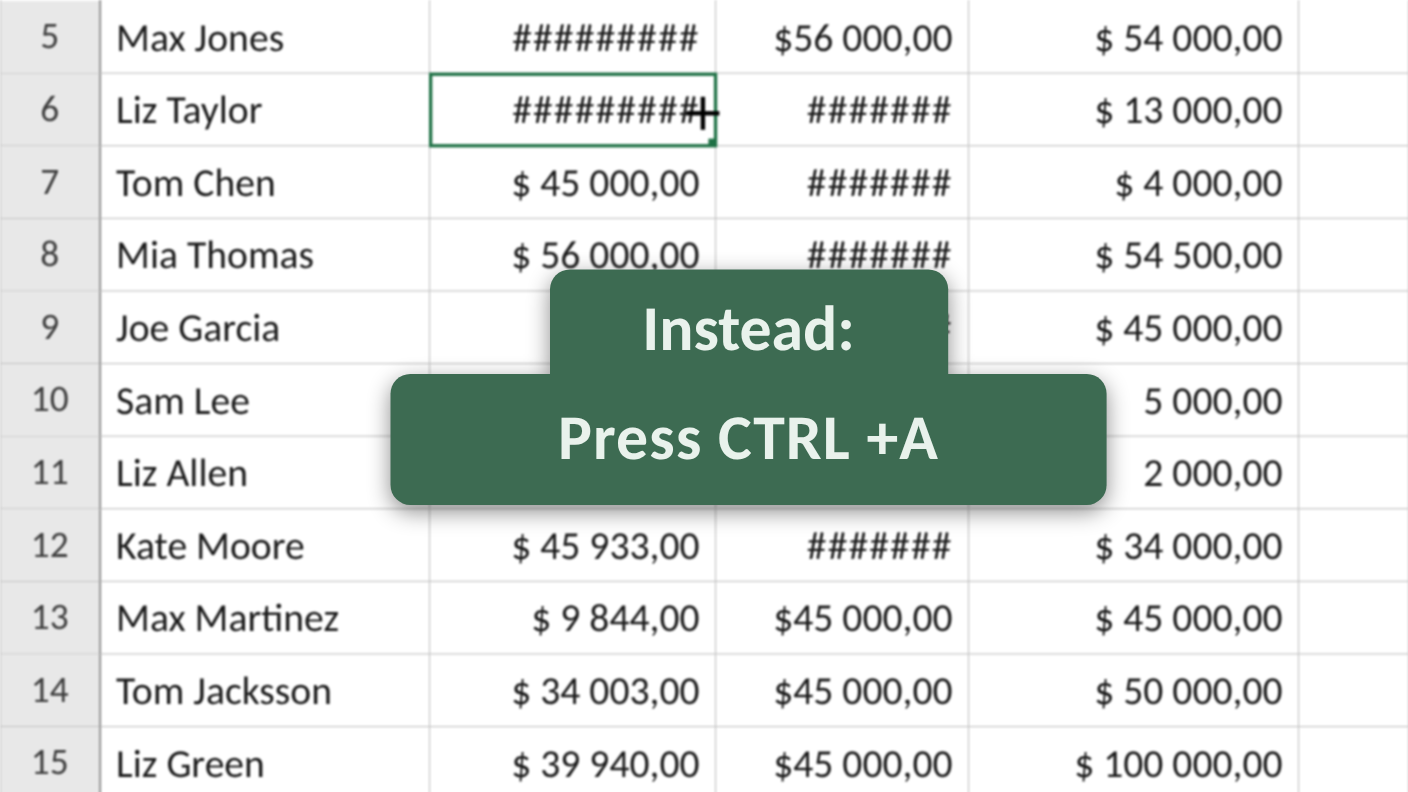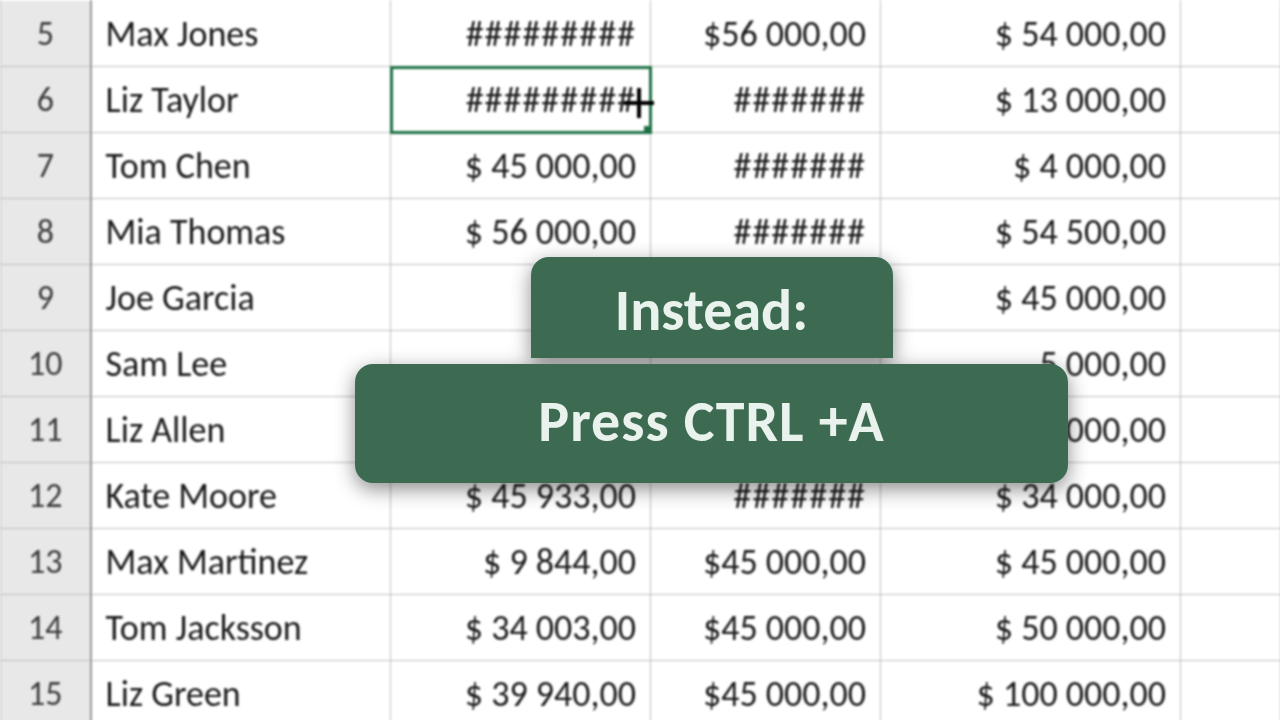--- a/index.html
+++ b/index.html
@@ -81,27 +81,27 @@
     filter: drop-shadow(0 6px 10px rgba(0,0,0,.45));
   }
   .tip-top, .tip-bot {
     background: #3d6b52;
     color: #e9f2ec;
     text-align: center;
     font-weight: 600;
   }
   .tip-top {
     width: 362px;
-    margin: 12px auto;
+    margin: 0 auto;
     border-radius: 18px 18px 0 0;
     font-size: 58px;
     padding: 18px 10px 12px;
   }
   .tip-bot {
-    width: 713px;
+    width: 651px;
     border-radius: 18px;
     font-size: 58px;
     padding: 22px 14px 26px;
     margin-top: -6px;
     letter-spacing: 1px;
   }
 </style>
 </head>
 <body>
 

